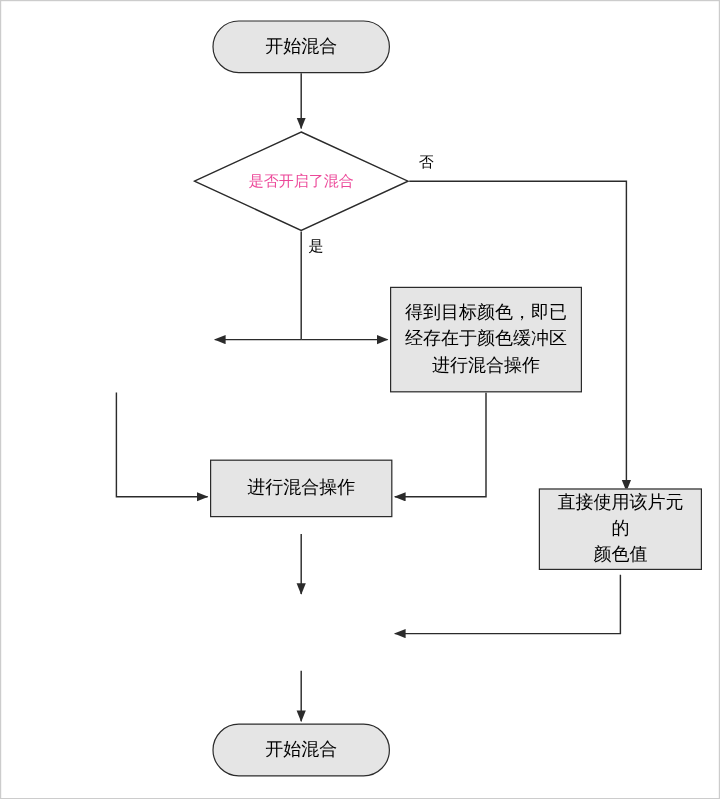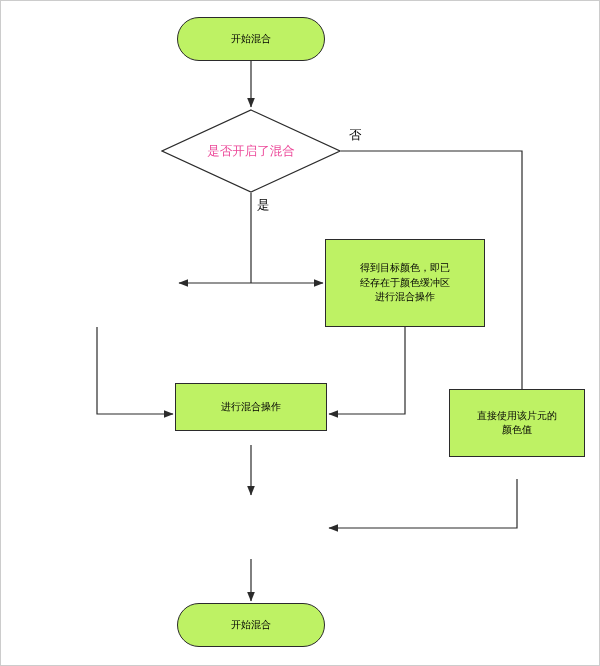--- a/index.html
+++ b/index.html
@@ -27,23 +27,23 @@
     height: 666px;
   }
   .node {
     position: absolute;
     box-sizing: border-box;
     display: flex;
     align-items: center;
     justify-content: center;
     text-align: center;
     color: #000000;
-    font-size: 10px;
+    font-size: 15px;
     line-height: 1.45;
-    background: #bef264;
+    background: #e5e5e5;
     border: 1px solid #2b2b2b;
   }
   .node.terminator {
     border-radius: 22px;
   }
   .node.process {
     border-radius: 0;
   }
   .node .label {
     padding: 0 8px;
@@ -129,21 +129,21 @@
   <div class="node process" style="left:324px; top:238px; width:160px; height:88px;">
     <span class="label">得到目标颜色，即已
 经存在于颜色缓冲区
 进行混合操作</span>
   </div>
 
   <div class="node process" style="left:174px; top:382px; width:152px; height:48px;">
     <span class="label">进行混合操作</span>
   </div>
 
-  <div class="node process" style="left:448px; top:388px; width:136px; height:68px;">
+  <div class="node process" style="left:448px; top:406px; width:136px; height:68px;">
     <span class="label">直接使用该片元的
 颜色值</span>
   </div>
 
 
   <div class="node terminator" style="left:176px; top:602px; width:148px; height:44px;">
     <span class="label">开始混合</span>
   </div>
 
   <span class="edge-label" style="left:348px; top:126px;">否</span>

